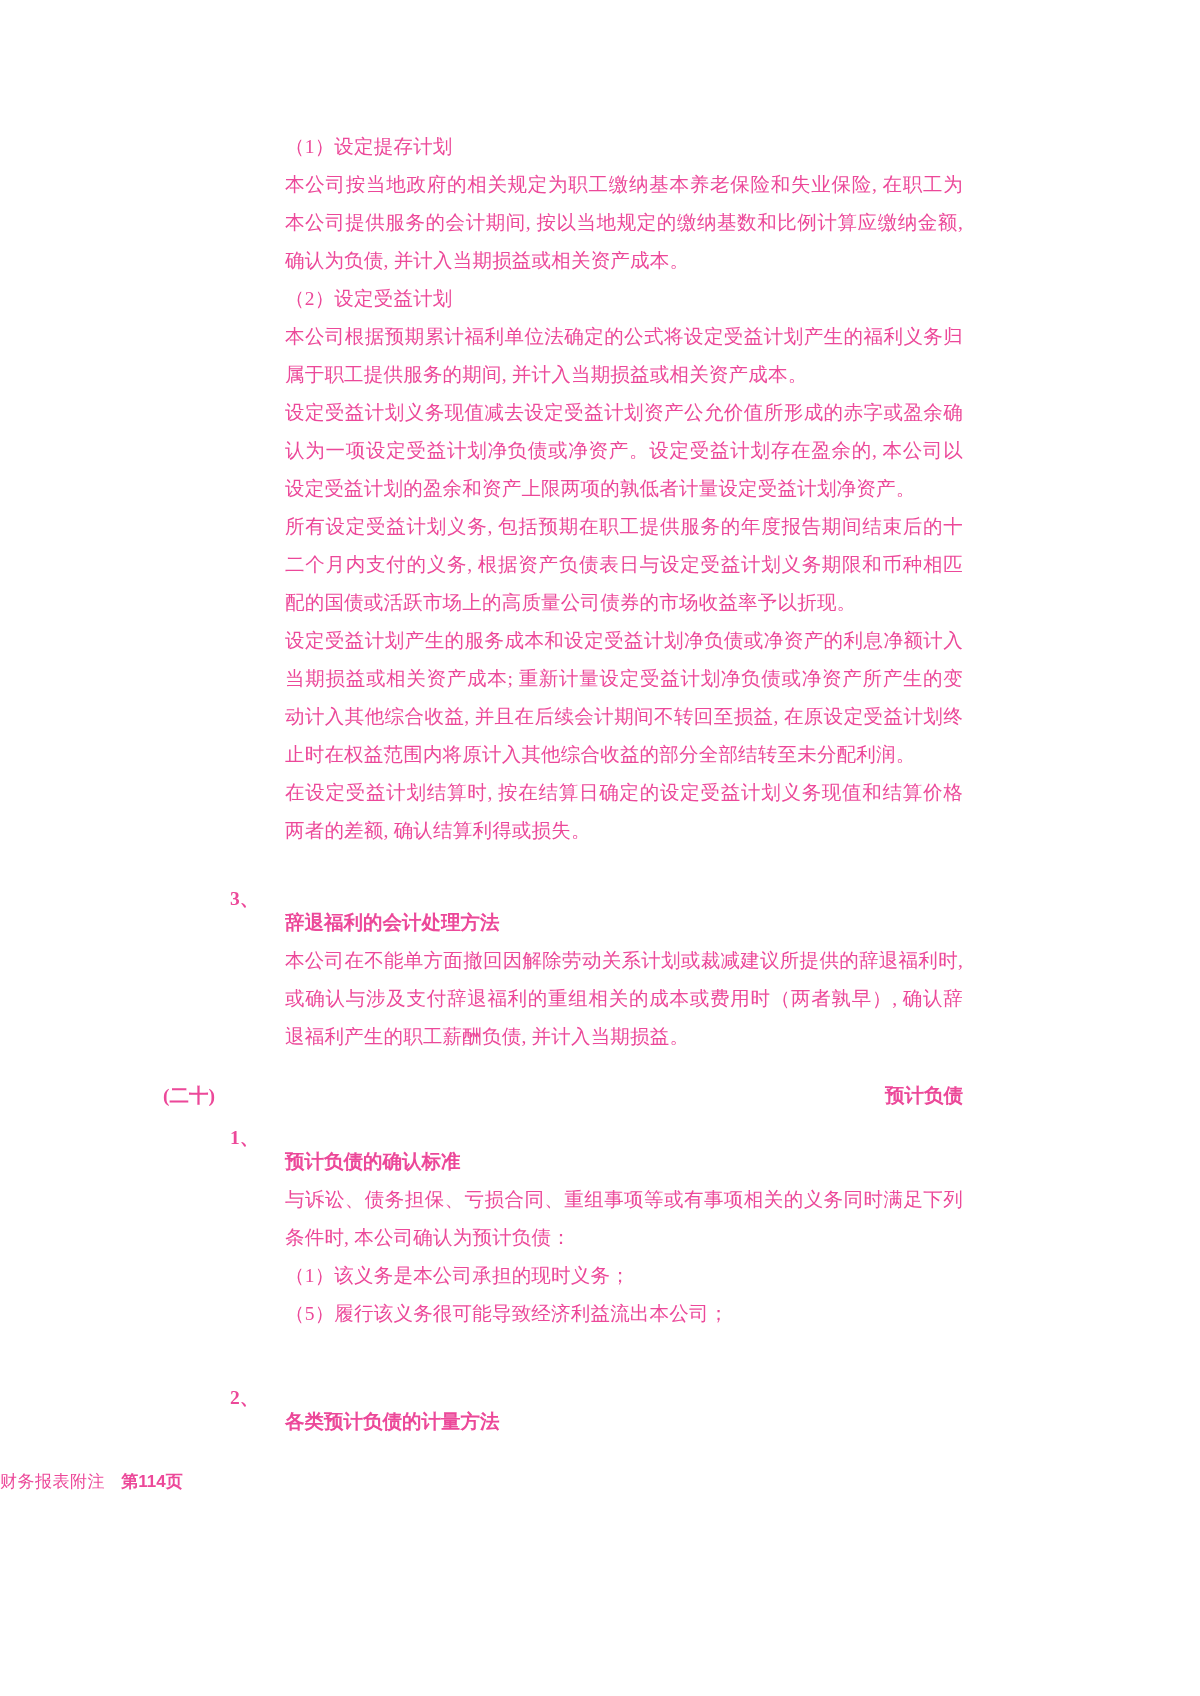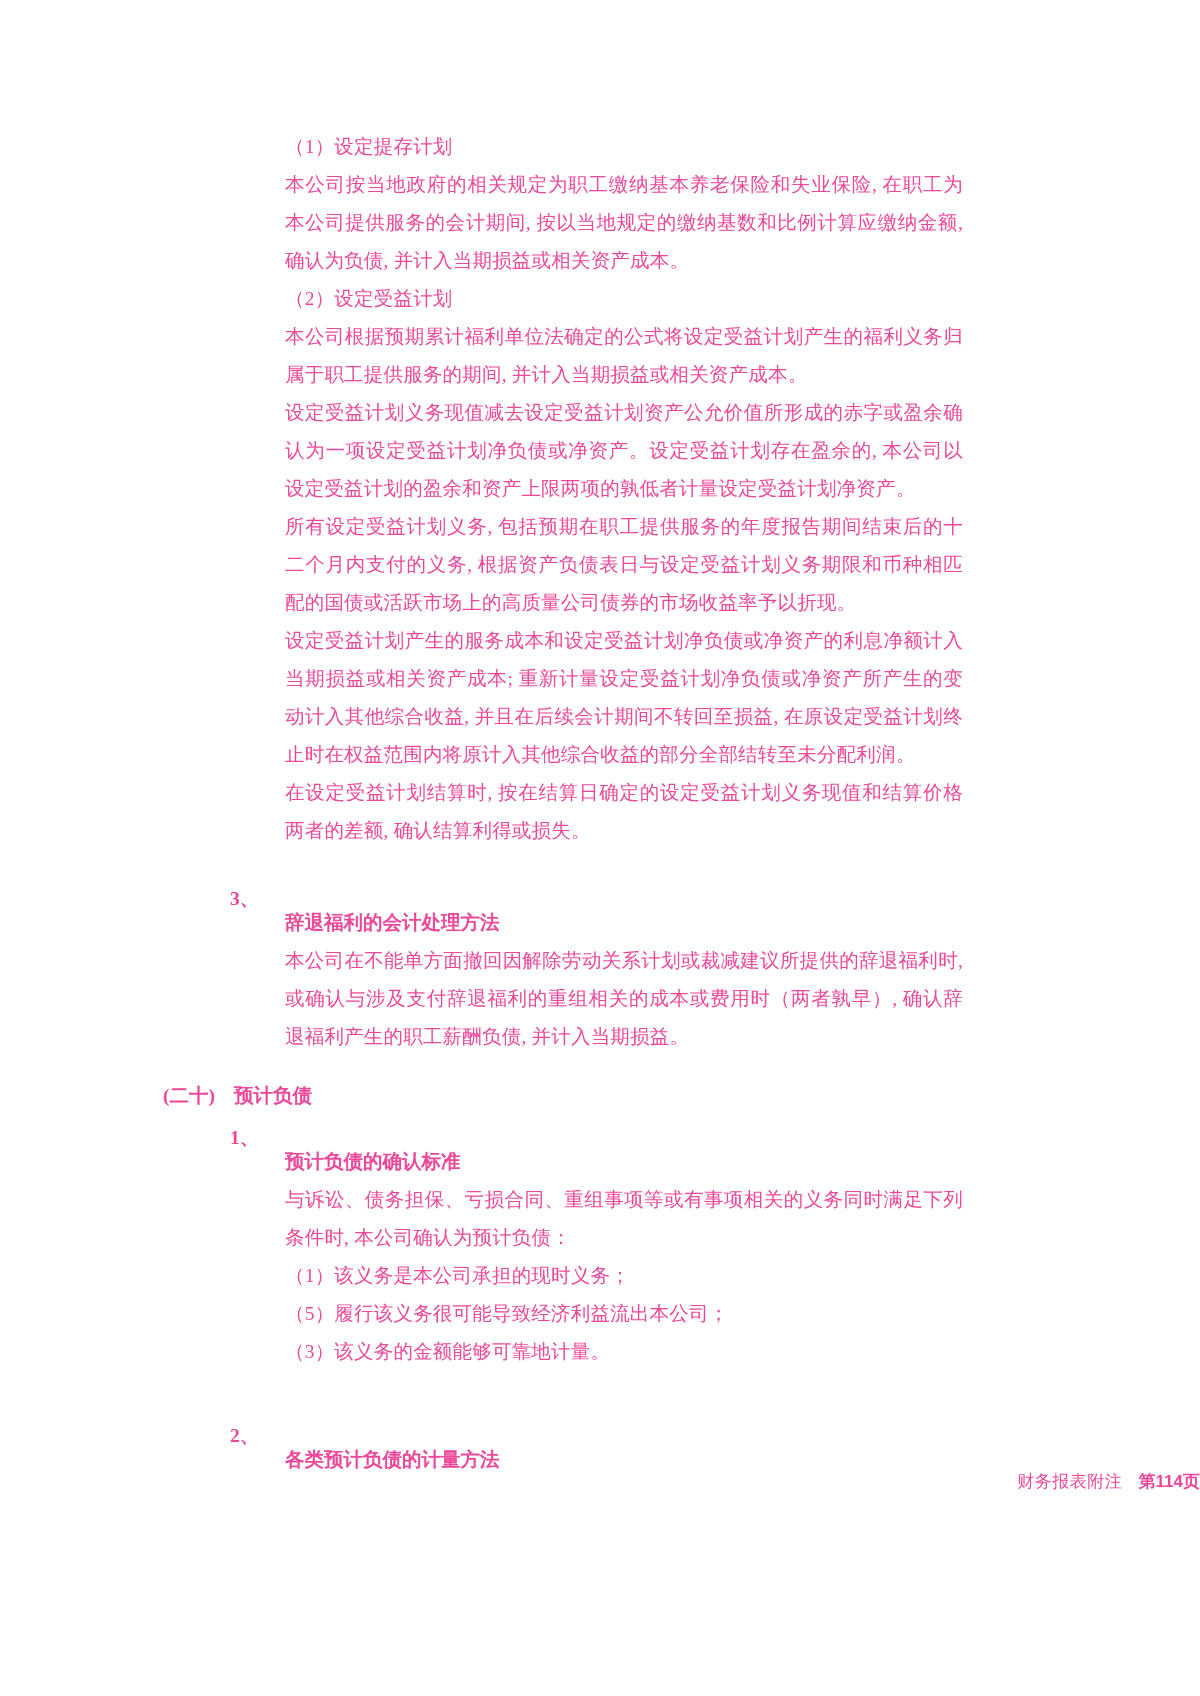--- a/index.html
+++ b/index.html
@@ -63,28 +63,29 @@
     font-size: 19.5px;
     line-height: 38px;
     margin-top: 21px;
   }
   .section-row .sec-num {
     width: 71px;
     flex: 0 0 71px;
   }
   .section-row .sec-txt {
     flex: 1 1 auto;
+    text-align: right;
   }
 
   .footer {
     position: absolute;
     left: 0;
     top: 1470px;
     width: 1200px;
-    text-align: right;
+    text-align: left;
     font-size: 17px;
     font-family: "Liberation Serif", "DejaVu Serif", serif;
   }
   .footer .f-label { letter-spacing: 0.5px; }
   .footer .f-page {
     font-family: "Liberation Sans", sans-serif;
     font-weight: bold;
     font-size: 17px;
   }
   .footer .f-page-wrap { margin-left: 12px; }
@@ -117,21 +118,20 @@
       <span class="sec-txt">预计负债</span>
     </div>
 
     <div class="heading-row" style="margin-top:4px;">
       <span class="num">1、</span>
       <span class="txt">预计负债的确认标准</span>
     </div>
     <p class="para indent-body">与诉讼、债务担保、亏损合同、重组事项等或有事项相关的义务同时满足下列条件时, 本公司确认为预计负债：</p>
     <p class="para indent-body">（1）该义务是本公司承担的现时义务；</p>
     <p class="para indent-body">（5）履行该义务很可能导致经济利益流出本公司；</p>
-    <p class="para indent-body">（3）该义务的金额能够可靠地计量。</p>
 
     <div class="heading-row" style="margin-top:46px;">
       <span class="num">2、</span>
       <span class="txt">各类预计负债的计量方法</span>
     </div>
 
   </div>
 
   <div class="footer">
     <span class="f-label">财务报表附注</span>

